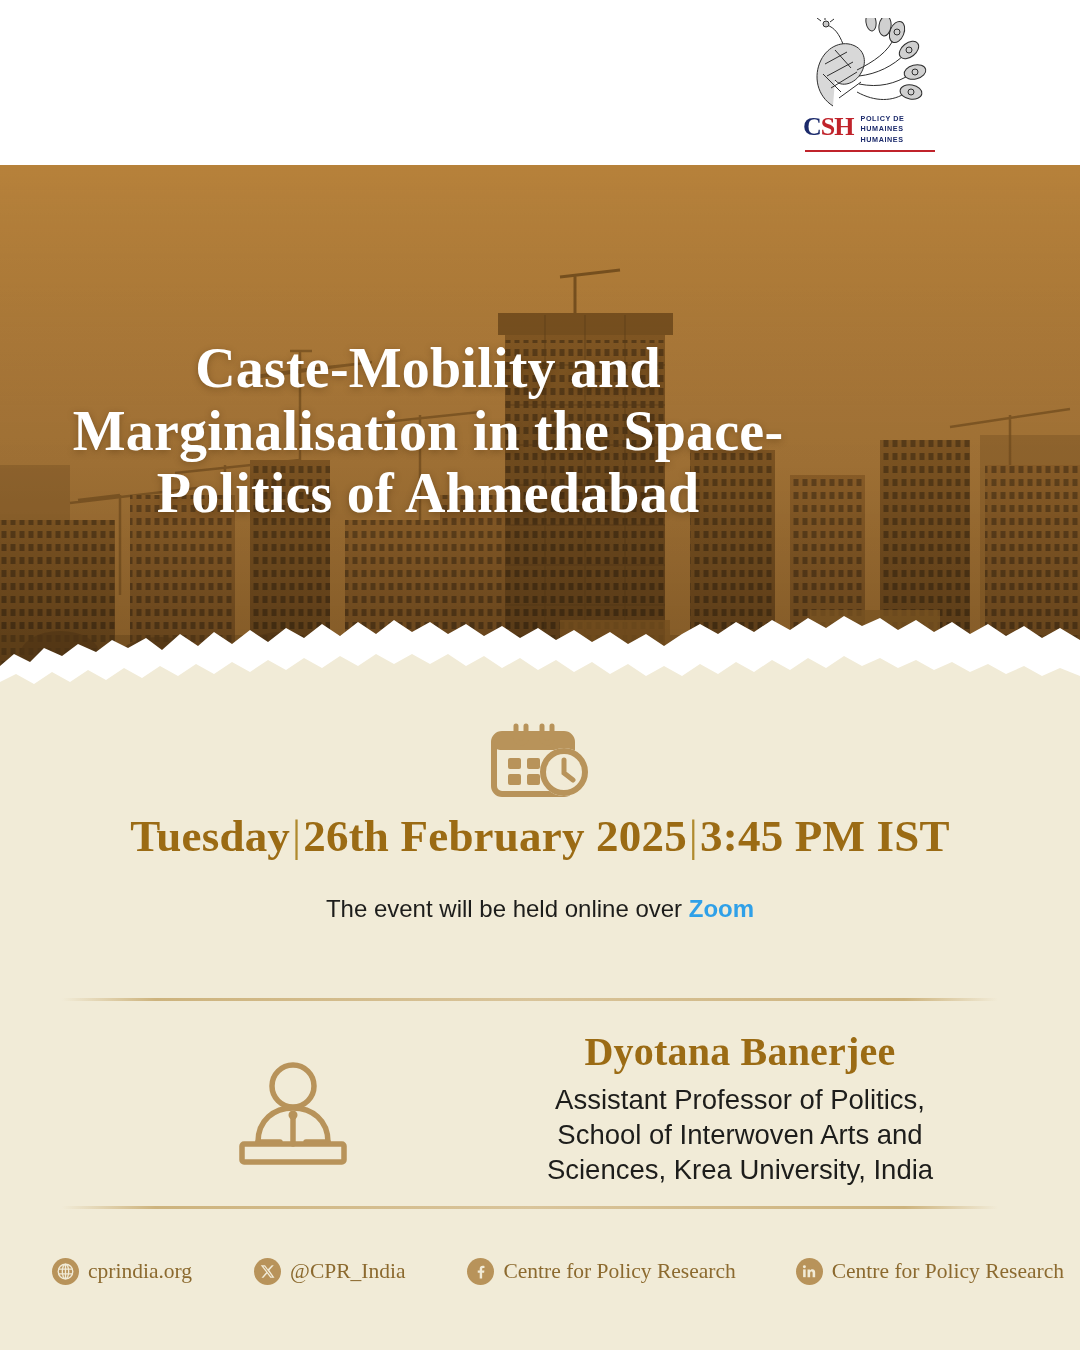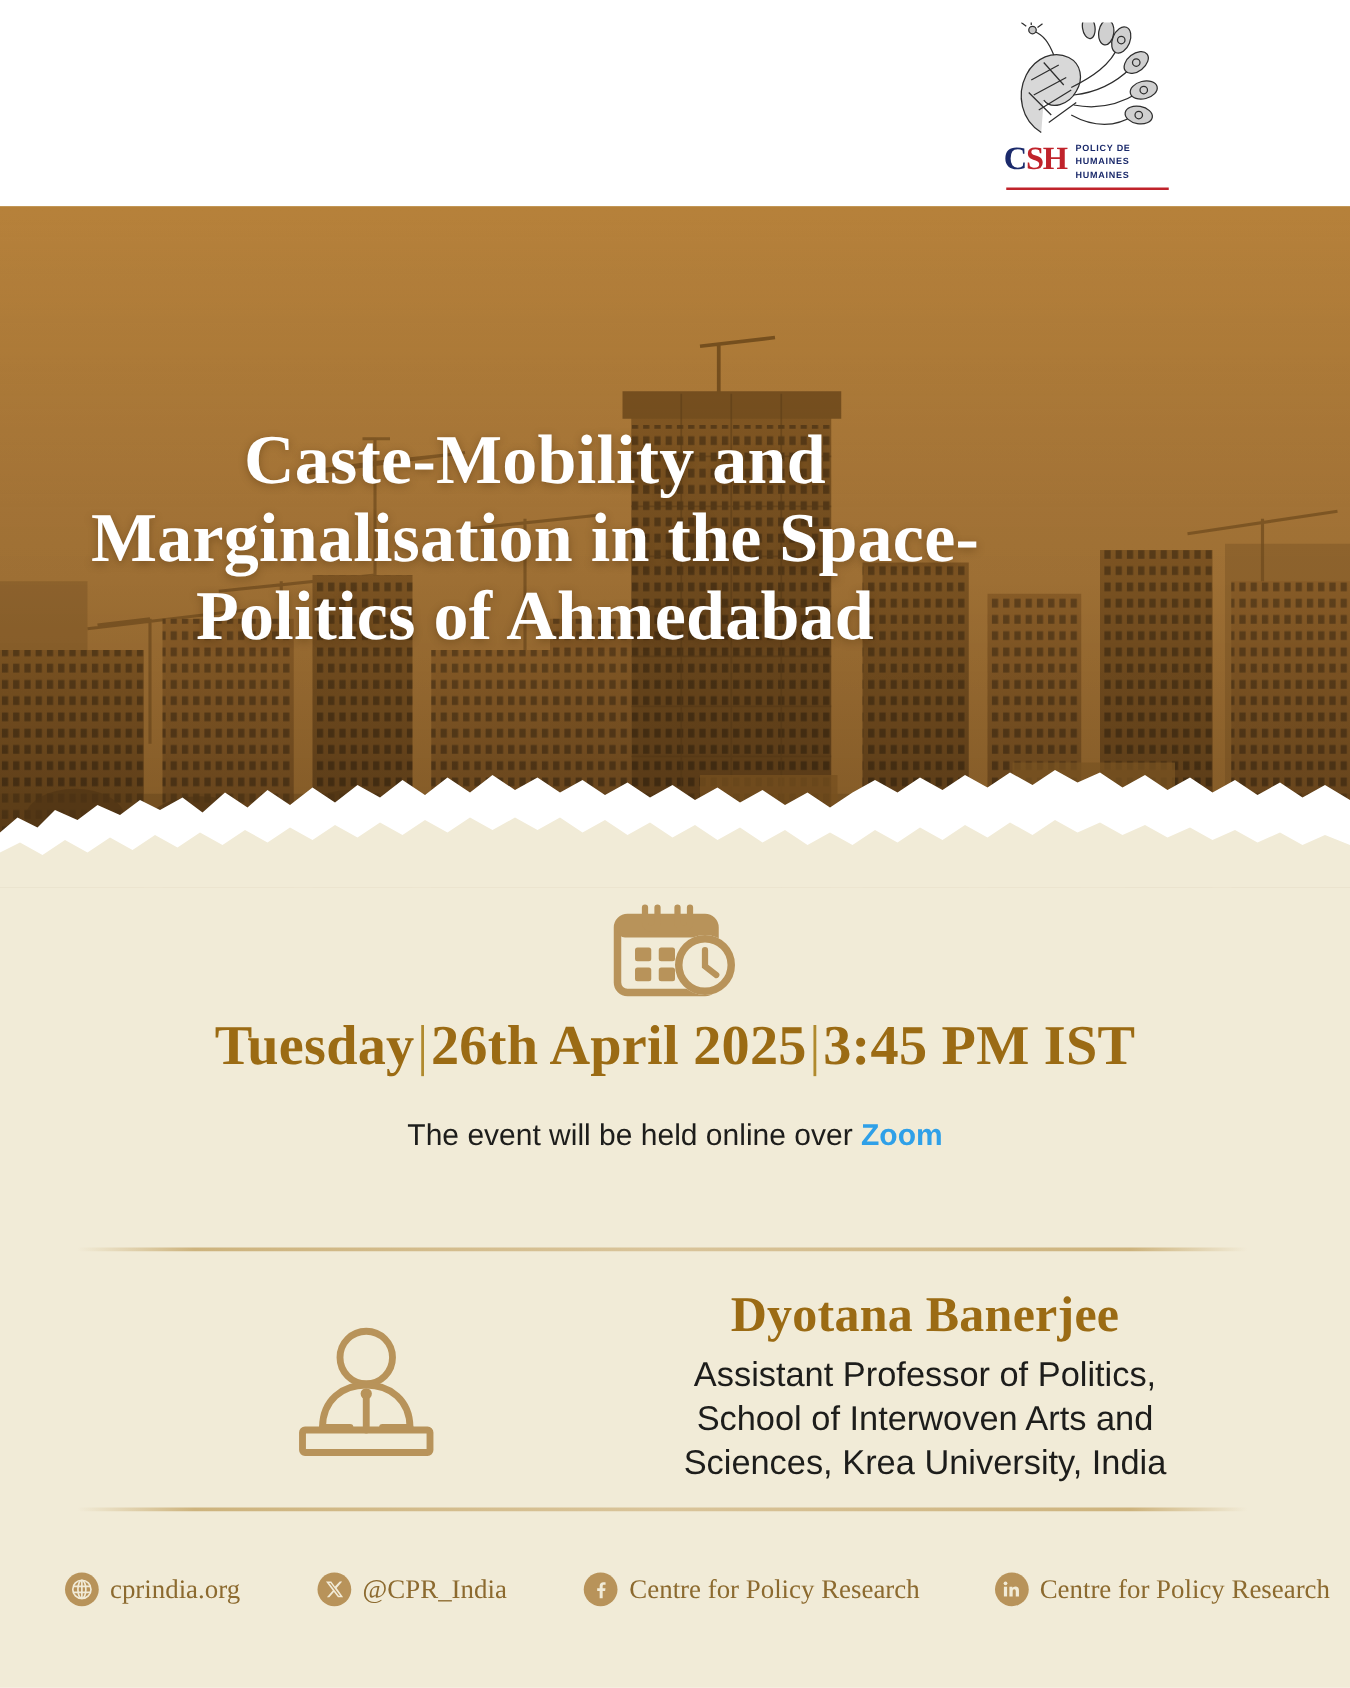--- a/index.html
+++ b/index.html
@@ -271,21 +271,21 @@
       <rect x="39" y="36" width="13" height="11" rx="2"></rect>
       <rect x="20" y="52" width="13" height="11" rx="2"></rect>
       <rect x="39" y="52" width="13" height="11" rx="2"></rect>
       <circle cx="76" cy="50" r="24" fill="#F1EBD7"></circle>
       <circle cx="76" cy="50" r="21" fill="none" stroke="#B8935A" stroke-width="6"></circle>
       <path d="M76 38 v13 l9 7" fill="none" stroke="#B8935A" stroke-width="5" stroke-linecap="round"></path>
     </g>
   </svg>
 
   <div class="date-line">
-    <span>Tuesday</span><span class="bar">|</span><span>26th April 2025</span><span class="bar">|</span><span>3:45 PM IST</span>
+    <span>Tuesday</span><span class="bar">|</span><span>26th February 2025</span><span class="bar">|</span><span>3:45 PM IST</span>
   </div>
 
   <div class="zoom-line">
     <span>The event will be held online over </span><span class="zm">Zoom</span>
   </div>
 
   <div class="divider div1"></div>
 
   <div class="speaker-row">
     <svg class="podium-icon" viewBox="0 0 122 112">

